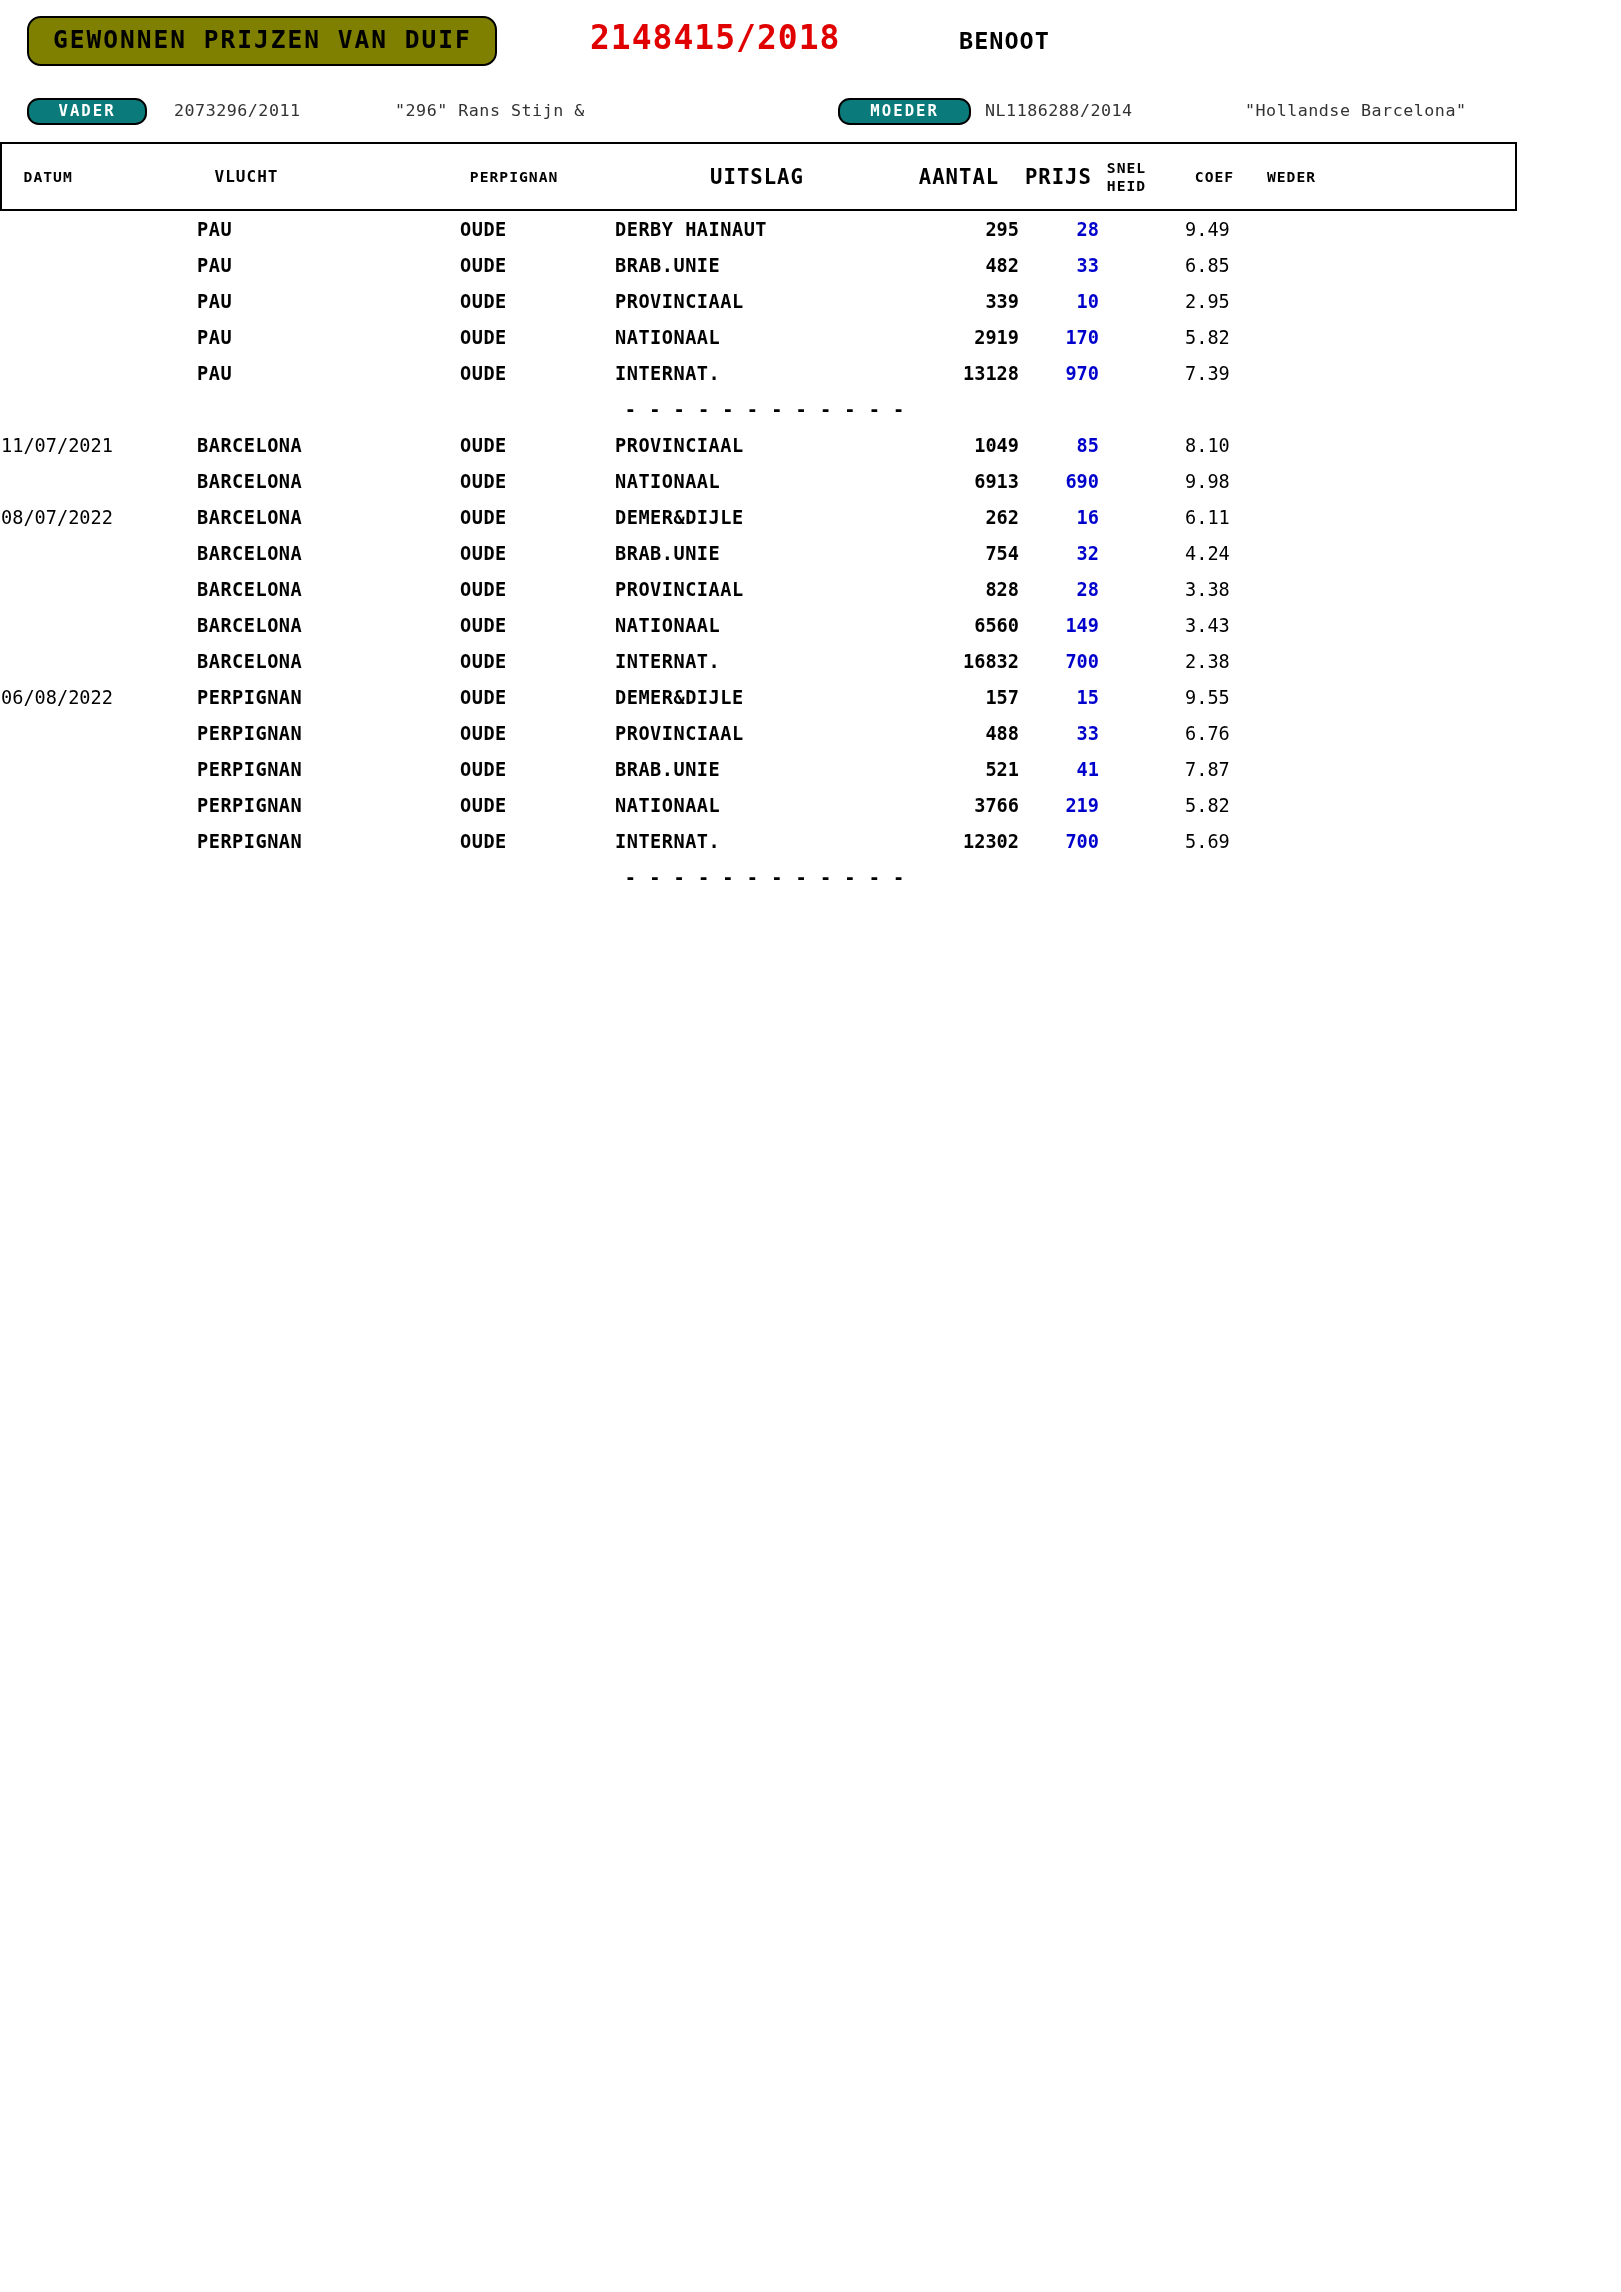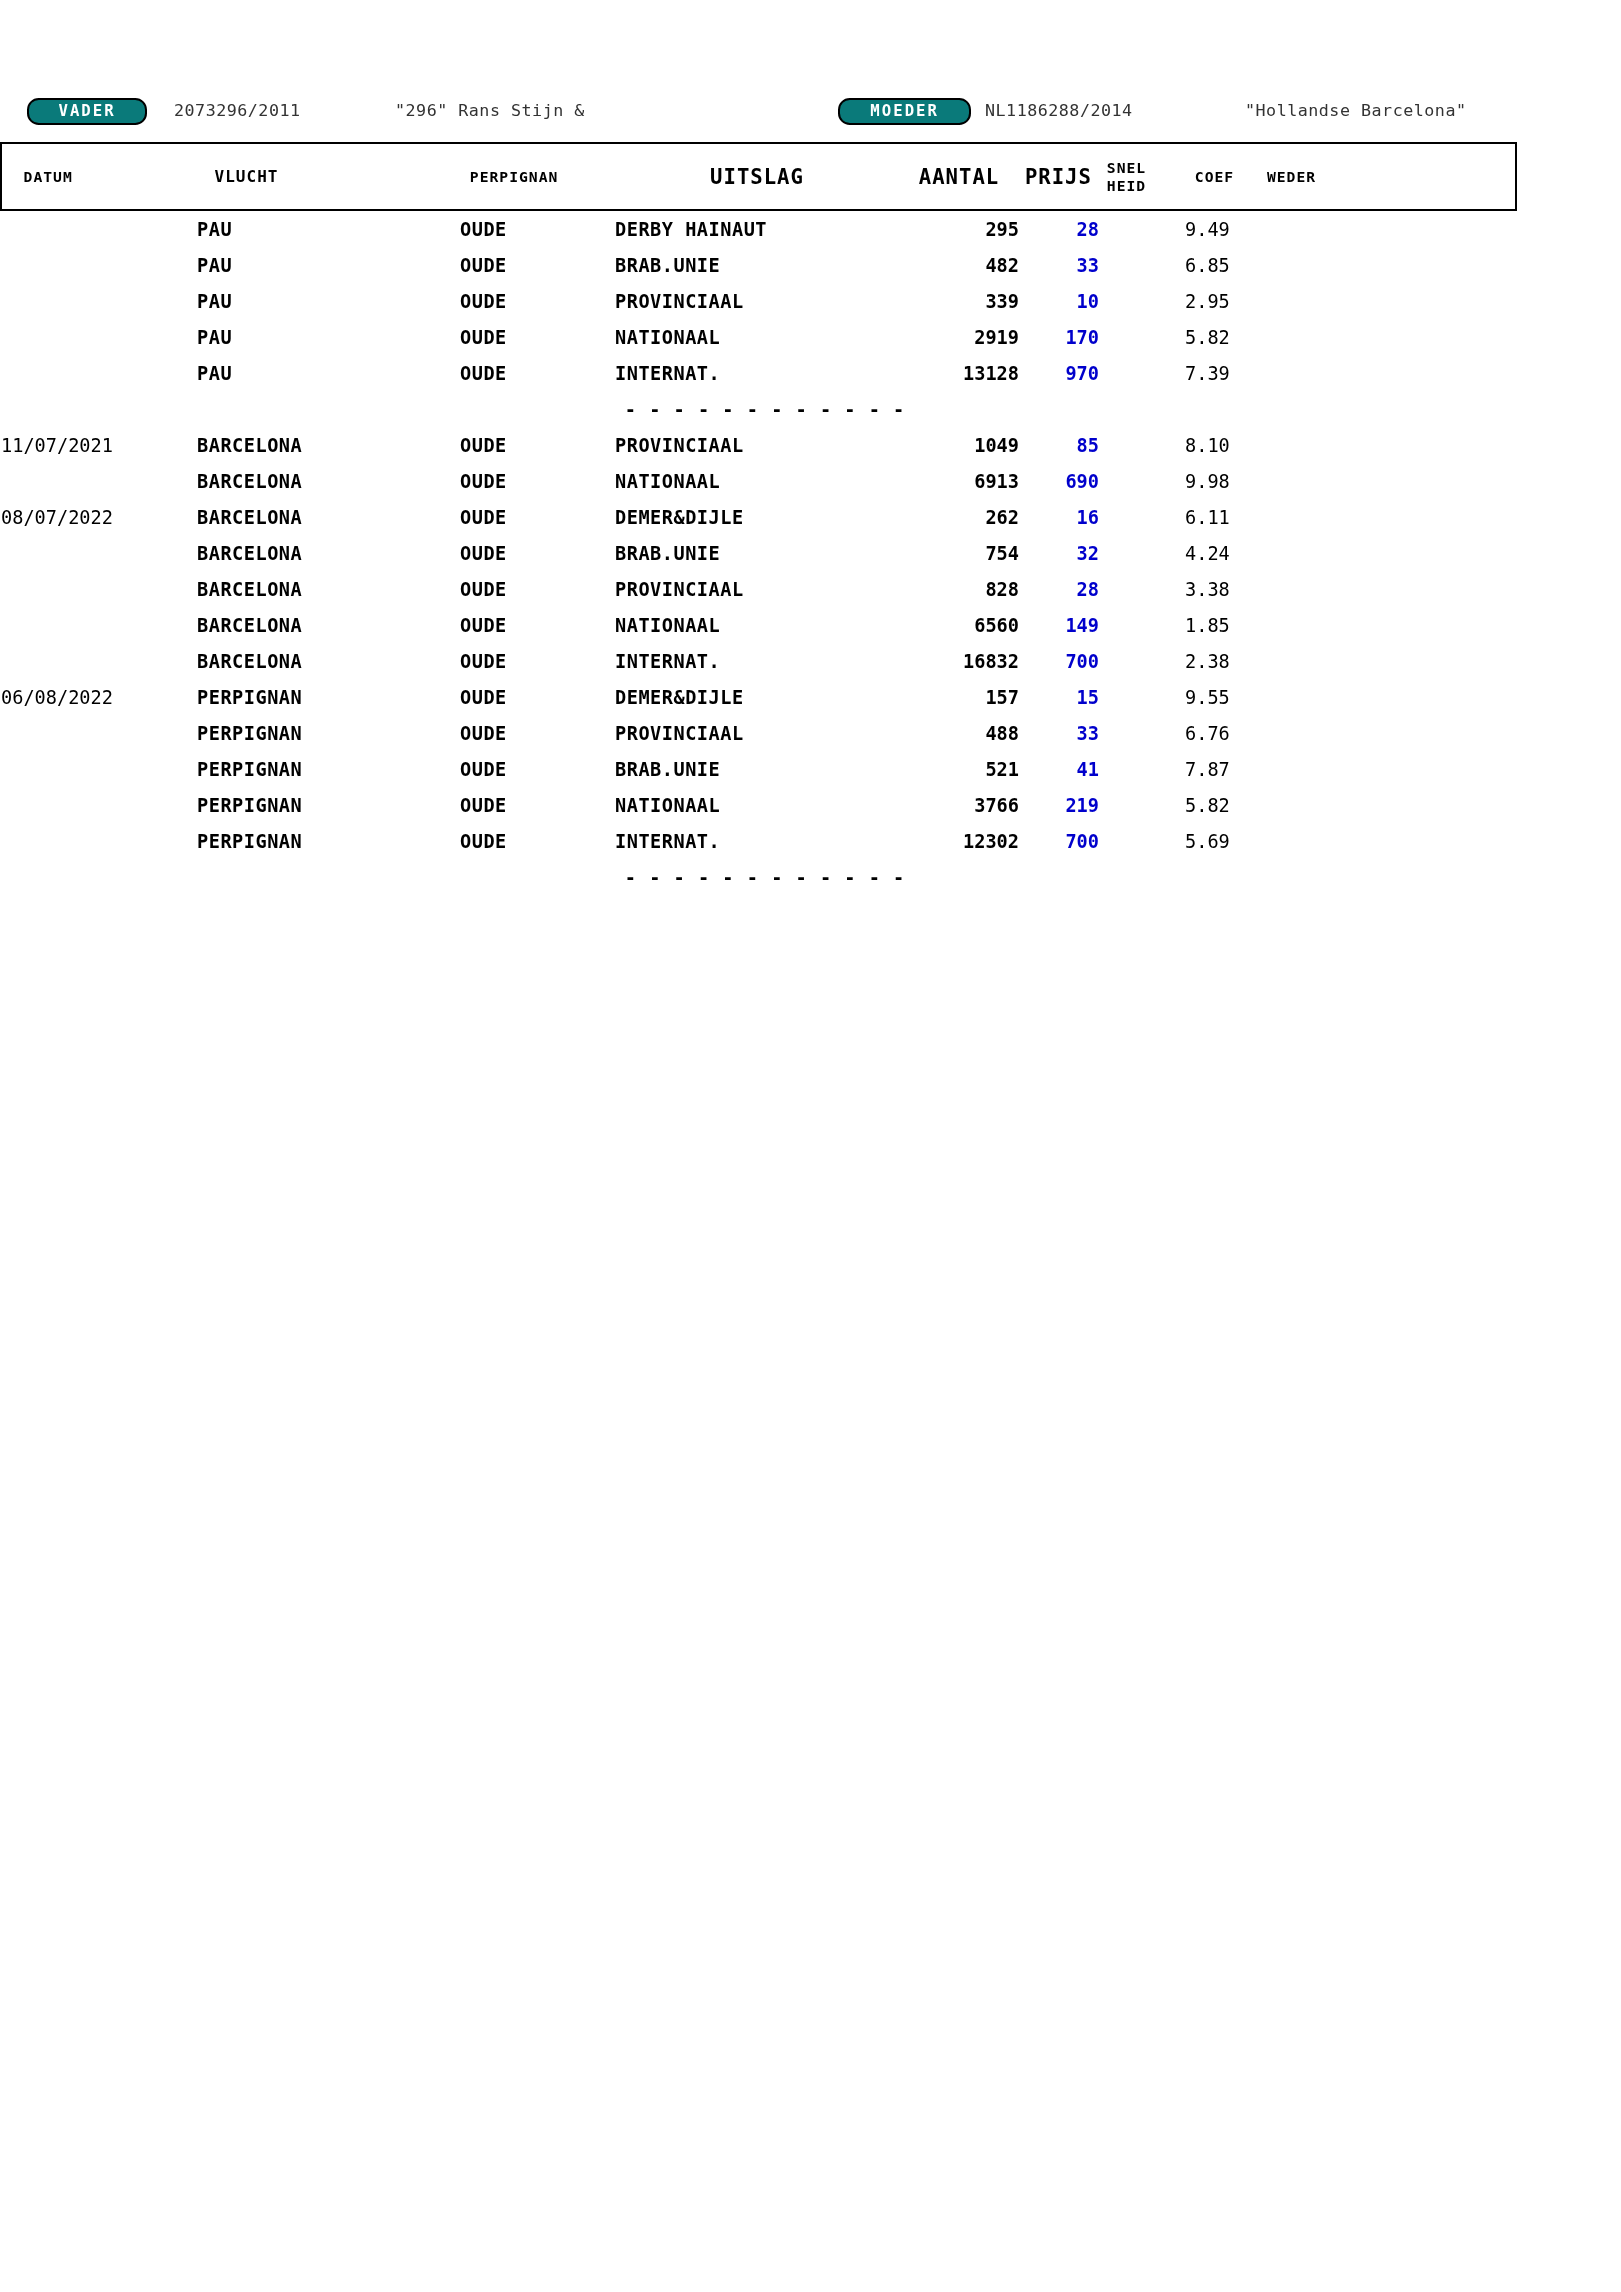--- a/index.html
+++ b/index.html
@@ -212,20 +212,25 @@
   col.w-prijs   { width: 80px; }
   col.w-snel    { width: 86px; }
   col.w-coef    { width: 76px; }
   col.w-weder   { width: 255px; }
 </style>
 </head>
 <body>
 
 <div class="page">
 
+  <div class="header-row">
+    <div class="title-badge">GEWONNEN PRIJZEN VAN DUIF</div>
+    <div class="ring-number">2148415/2018</div>
+    <div class="owner-name">BENOOT</div>
+  </div>
 
   <div class="parents-row">
     <div class="pill vader-pill">VADER</div>
     <div class="vader-num">2073296/2011</div>
     <div class="vader-name">"296" Rans Stijn &amp;</div>
     <div class="pill moeder-pill">MOEDER</div>
     <div class="moeder-num">NL1186288/2014</div>
     <div class="moeder-name">"Hollandse Barcelona"</div>
   </div>
 
@@ -392,21 +397,21 @@
             <td class="c-weder"></td>
           </tr>
           <tr>
             <td class="c-datum"></td>
             <td class="c-vlucht">BARCELONA</td>
             <td class="c-kat">OUDE</td>
             <td class="c-uitslag">NATIONAAL</td>
             <td class="c-aantal">6560</td>
             <td class="c-prijs">149</td>
             <td class="c-snel"></td>
-            <td class="c-coef">1.85</td>
+            <td class="c-coef">3.43</td>
             <td class="c-weder"></td>
           </tr>
           <tr>
             <td class="c-datum"></td>
             <td class="c-vlucht">BARCELONA</td>
             <td class="c-kat">OUDE</td>
             <td class="c-uitslag">INTERNAT.</td>
             <td class="c-aantal">16832</td>
             <td class="c-prijs">700</td>
             <td class="c-snel"></td>

